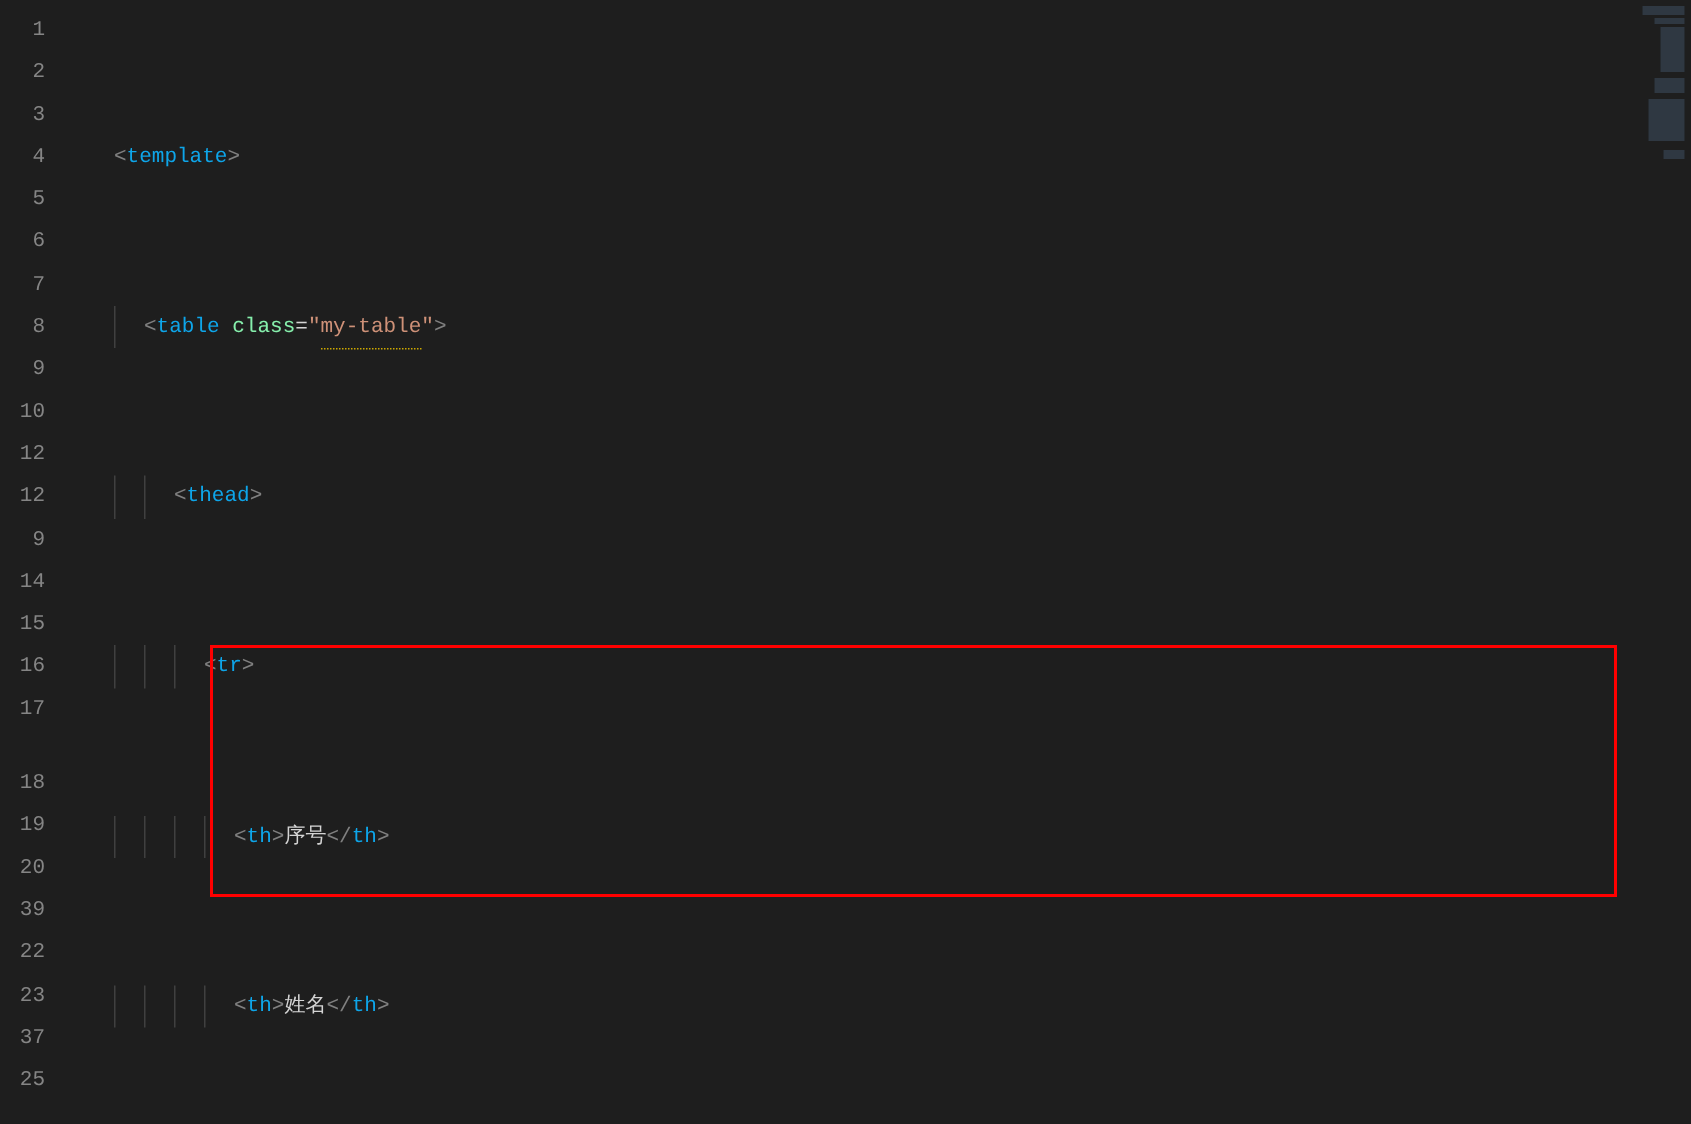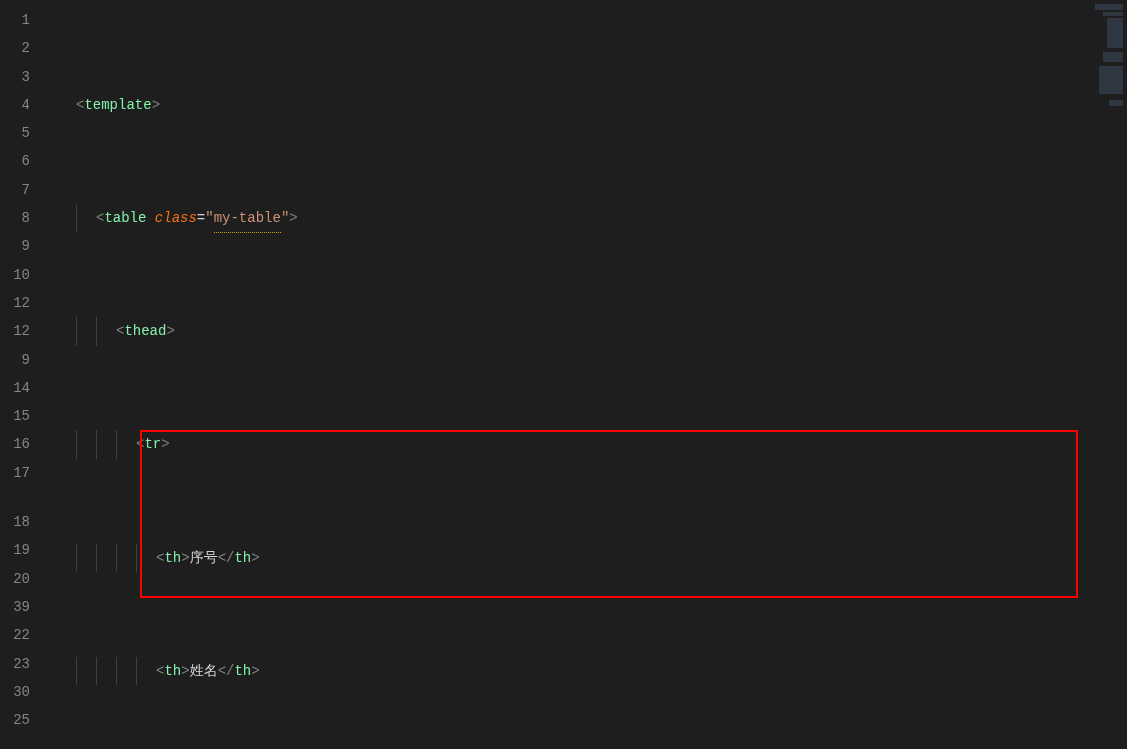--- a/index.html
+++ b/index.html
@@ -30,22 +30,22 @@
     padding: 6px 0 6px 8px;
     line-height: 28.3px;
     white-space: pre;
     flex: 1;
     position: relative;
   }
   .code .row { height: 28.3px; display: flex; align-items: center; position: relative; }
   .indent { display:inline-block; width:20px; border-left:1px solid #404040; height:28.3px; }
   .indent.first { border-left:none; }
   .tag { color: #808080; }
-  .el { color: #86efac; }
-  .attr { color: #f97316; font-style: italic; }
+  .el { color: #0ea5e9; }
+  .attr { color: #86efac; }
   .str { color: #ce9178; }
   .txt { color: #d4d4d4; }
   .underline-sq { border-bottom: 1px dotted #cca700; }
   .minimap {
     position: absolute;
     top: 0; right: 0;
     width: 36px;
     height: 749px;
     background: #1e1e1e;
   }
@@ -83,21 +83,21 @@
   <div class="ln">15</div>
   <div class="ln">16</div>
   <div class="ln">17</div>
   <div class="codelens"></div>
   <div class="ln">18</div>
   <div class="ln">19</div>
   <div class="ln">20</div>
   <div class="ln">39</div>
   <div class="ln">22</div>
   <div class="ln">23</div>
-  <div class="ln">30</div>
+  <div class="ln">37</div>
   <div class="ln">25</div>
 </div>
 
 <div class="code">
 
   <div class="row"><span class="indent first"></span><span class="tag">&lt;</span><span class="el">template</span><span class="tag">&gt;</span></div>
 
   <div class="row"><span class="indent first"></span><span class="indent"></span><span class="tag">&lt;</span><span class="el">table</span><span> </span><span class="attr">class</span><span class="txt">=</span><span class="str">"</span><span class="str underline-sq">my-table</span><span class="str">"</span><span class="tag">&gt;</span></div>
 
   <div class="row"><span class="indent first"></span><span class="indent"></span><span class="indent"></span><span class="tag">&lt;</span><span class="el">thead</span><span class="tag">&gt;</span></div>

